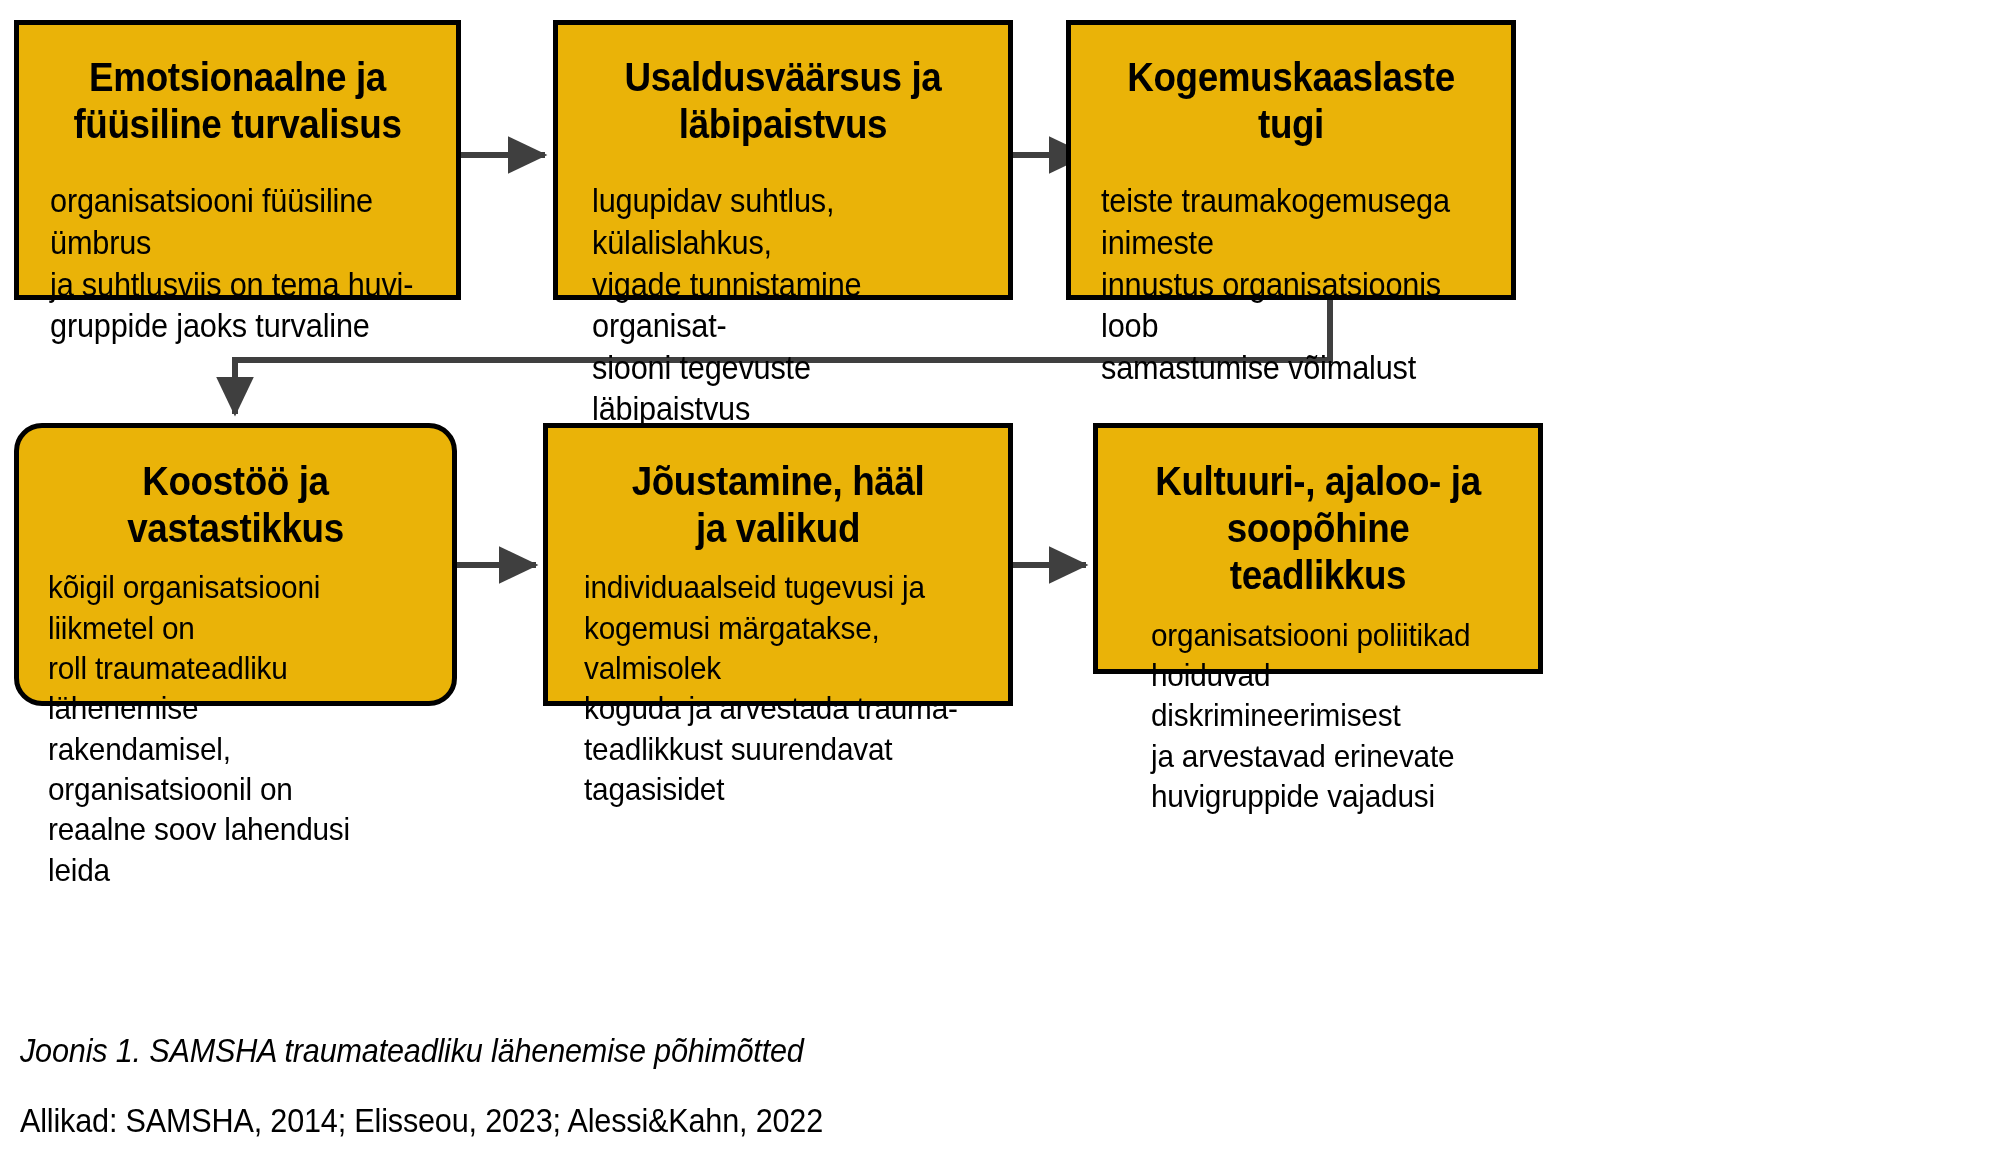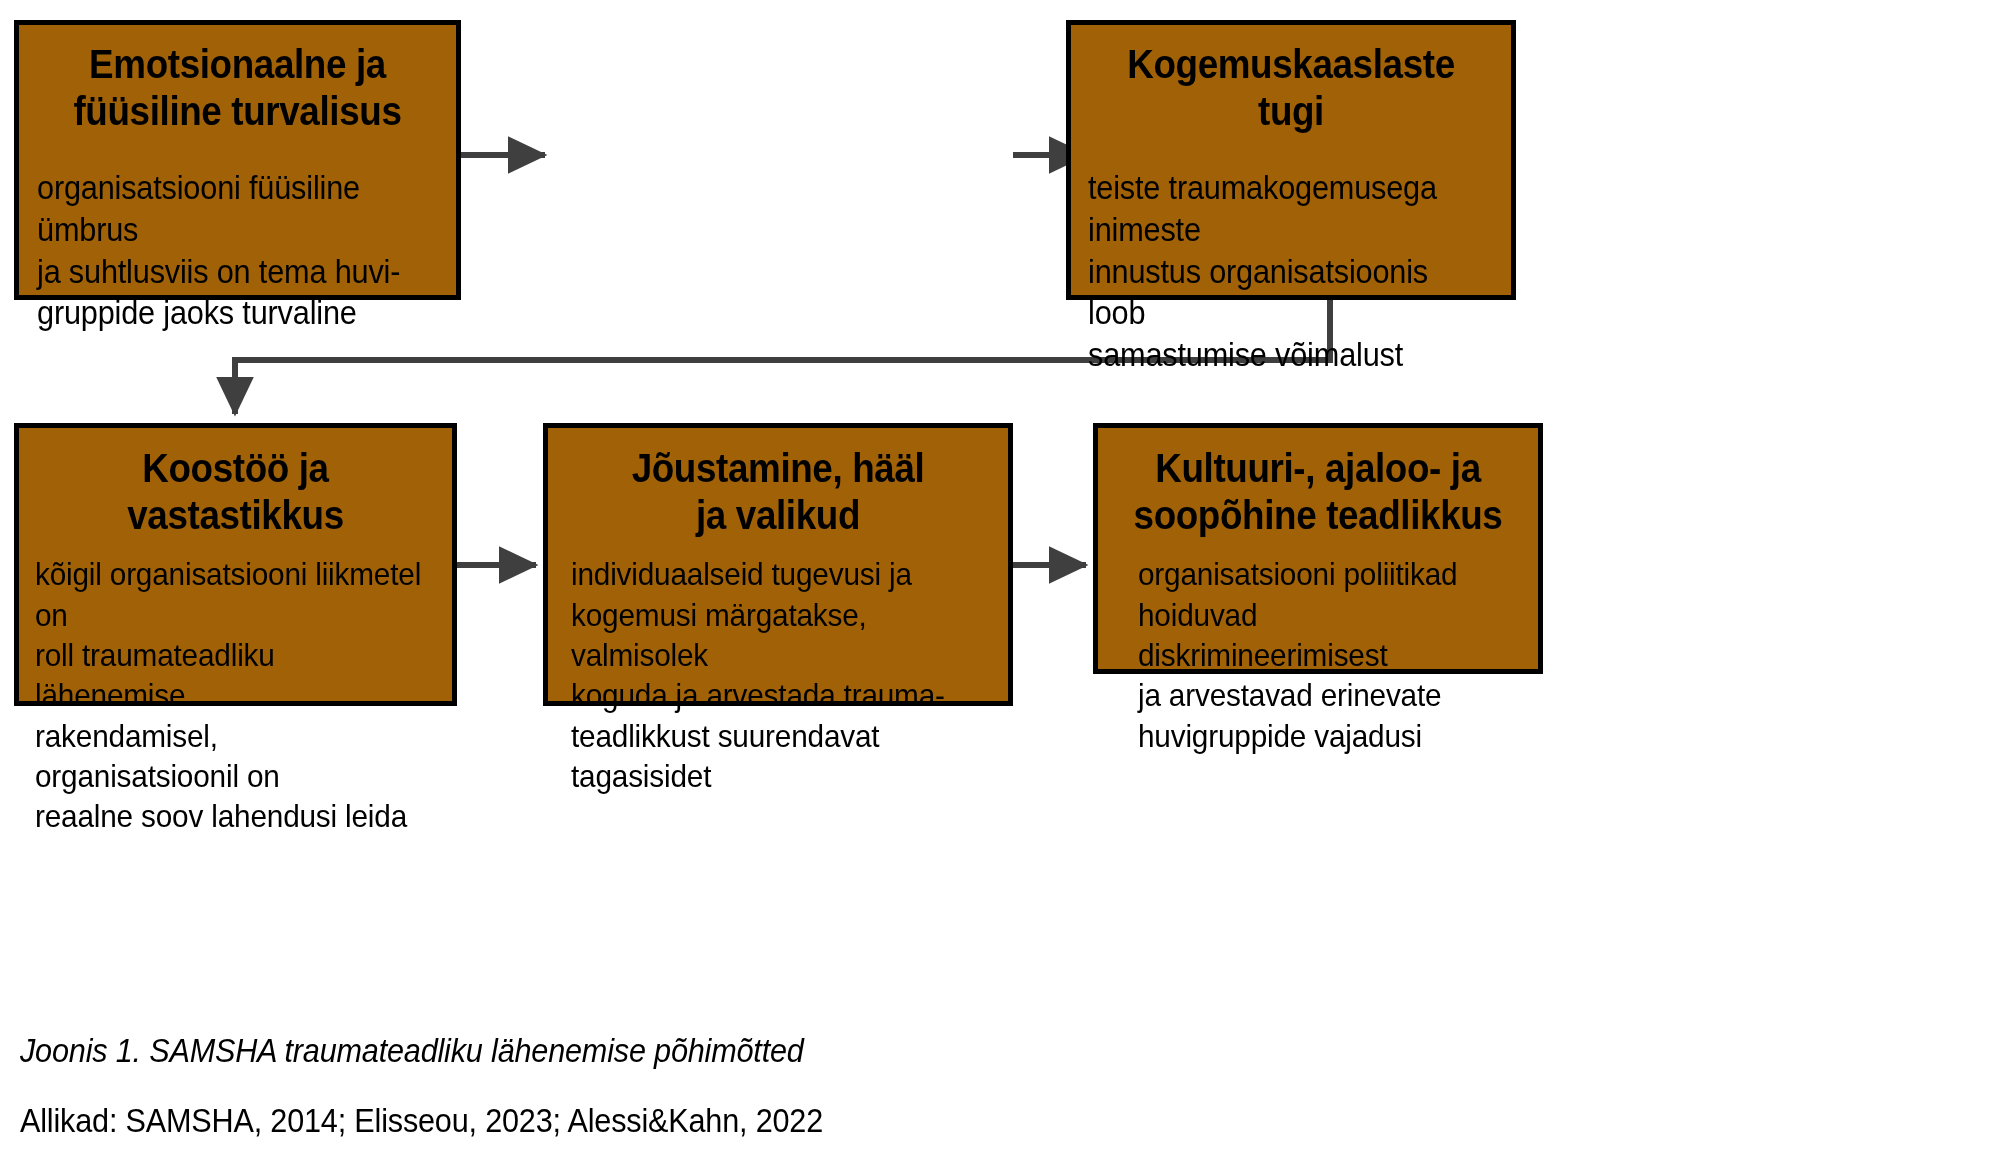--- a/index.html
+++ b/index.html
@@ -28,25 +28,25 @@
     top: 0;
     width: 2000px;
     height: 1165px;
     z-index: 1;
   }
 
   
   .node {
     position: absolute;
     box-sizing: border-box;
-    background: #a16207;
+    background: #eab308;
     border: 5px solid #000000;
     z-index: 2;
     display: block;
-    padding: 0;
+    padding: 13px;
   }
   .node-title {
     display: block;
     font-weight: bold;
     text-align: center;
     font-size: 40px;
     line-height: 1.18;
     letter-spacing: -0.4px;
     transform: scaleX(0.92);
     transform-origin: center top;
@@ -70,21 +70,21 @@
   #node-1 .node-body  { margin: 32px 0 0 18px; }
 
   #node-2 { left: 553px;  top: 20px;  width: 460px; height: 280px; }
   #node-2 .node-title { padding-top: 16px; }
   #node-2 .node-body  { margin: 32px 0 0 21px; }
 
   #node-3 { left: 1066px; top: 20px;  width: 450px; height: 280px; }
   #node-3 .node-title { padding-top: 16px; }
   #node-3 .node-body  { margin: 32px 0 0 17px; }
 
-  #node-4 { left: 14px;   top: 423px; width: 443px; height: 283px; }
+  #node-4 { left: 14px;   top: 423px; width: 443px; height: 283px; border-radius: 28px; }
   #node-4 .node-title { padding-top: 17px; }
   #node-4 .node-body  { margin: 15px 0 0 16px; font-size: 32px; }
 
   #node-5 { left: 543px;  top: 423px; width: 470px; height: 283px; }
   #node-5 .node-title { padding-top: 17px; }
   #node-5 .node-body  { margin: 15px 0 0 23px; font-size: 32px; }
 
   #node-6 { left: 1093px; top: 423px; width: 450px; height: 251px; }
   #node-6 .node-title { padding-top: 17px; }
   #node-6 .node-body  { margin: 15px 0 0 40px; font-size: 32px; }
@@ -135,20 +135,27 @@
   </svg>
 
   <div class="node" id="node-1">
     <span class="node-title">Emotsionaalne ja
 füüsiline turvalisus</span>
     <span class="node-body">organisatsiooni füüsiline ümbrus
 ja suhtlusviis on tema huvi-
 gruppide jaoks turvaline</span>
   </div>
 
+  <div class="node" id="node-2">
+    <span class="node-title">Usaldusväärsus ja
+läbipaistvus</span>
+    <span class="node-body">lugupidav suhtlus, külalislahkus,
+vigade tunnistamine organisat-
+siooni tegevuste läbipaistvus</span>
+  </div>
 
   <div class="node" id="node-3">
     <span class="node-title">Kogemuskaaslaste
 tugi</span>
     <span class="node-body">teiste traumakogemusega inimeste
 innustus organisatsioonis loob
 samastumise võimalust</span>
   </div>
 
   <div class="node" id="node-4">

